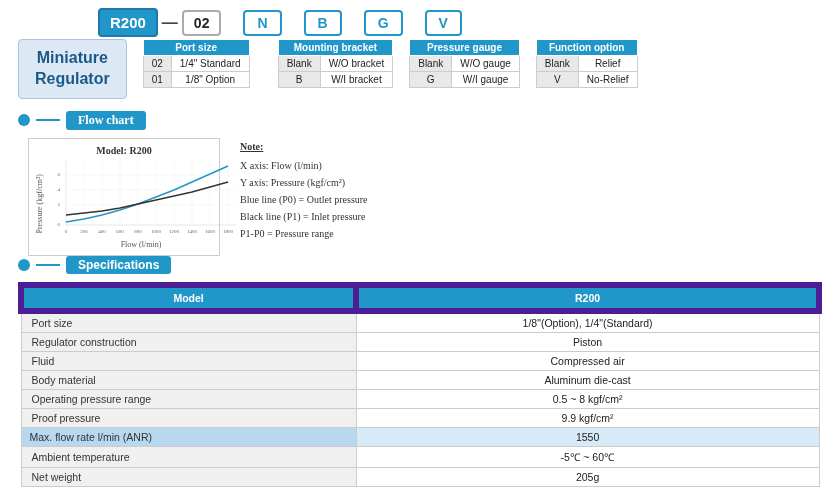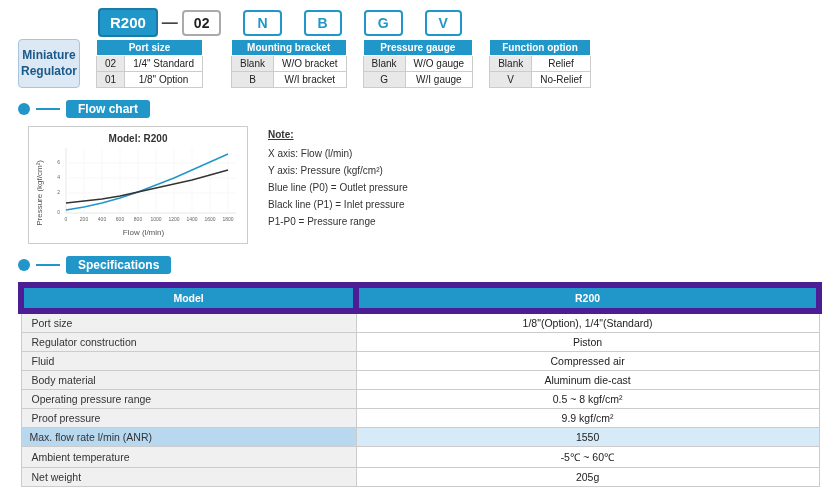--- a/index.html
+++ b/index.html
@@ -95,22 +95,22 @@
     
     .howto-table-wrap {
       display: flex;
       gap: 4px;
       align-items: flex-start;
     }
     .mini-label-box {
       background: #dde8f5;
       border: 1px solid #aac4e0;
       border-radius: 4px;
-      padding: 8px 2px;
-      font-size: 12px;
+      padding: 8px 16px;
+      font-size: 16px;
       font-weight: bold;
       text-align: center;
       color: #1a5a8a;
       min-width: 52px;
       line-height: 1.3;
     }
     .howto-subtable {
       border-collapse: collapse;
       font-size: 10px;
     }
@@ -125,31 +125,31 @@
       border: 1px solid #ccc;
       padding: 2px 8px;
       text-align: center;
       background: #fff;
     }
     .howto-subtable td.gray { background: #e8e8e8; }
     .col-spacer { width: 8px; }
 
     
     .flowchart-section {
-      margin-bottom: 12px;
+      font-family: Liberation Serif, serif;
     }
     .flowchart-content {
       display: flex;
       gap: 20px;
       align-items: flex-start;
       margin-left: 10px;
     }
     .chart-area {
       border: 1px solid #ccc;
-      width: 220px;
+      width: 192px;
       padding: 6px;
       background: #fff;
     }
     .chart-title {
       font-size: 10px;
       font-weight: bold;
       text-align: center;
       margin-bottom: 4px;
       color: #333;
     }

